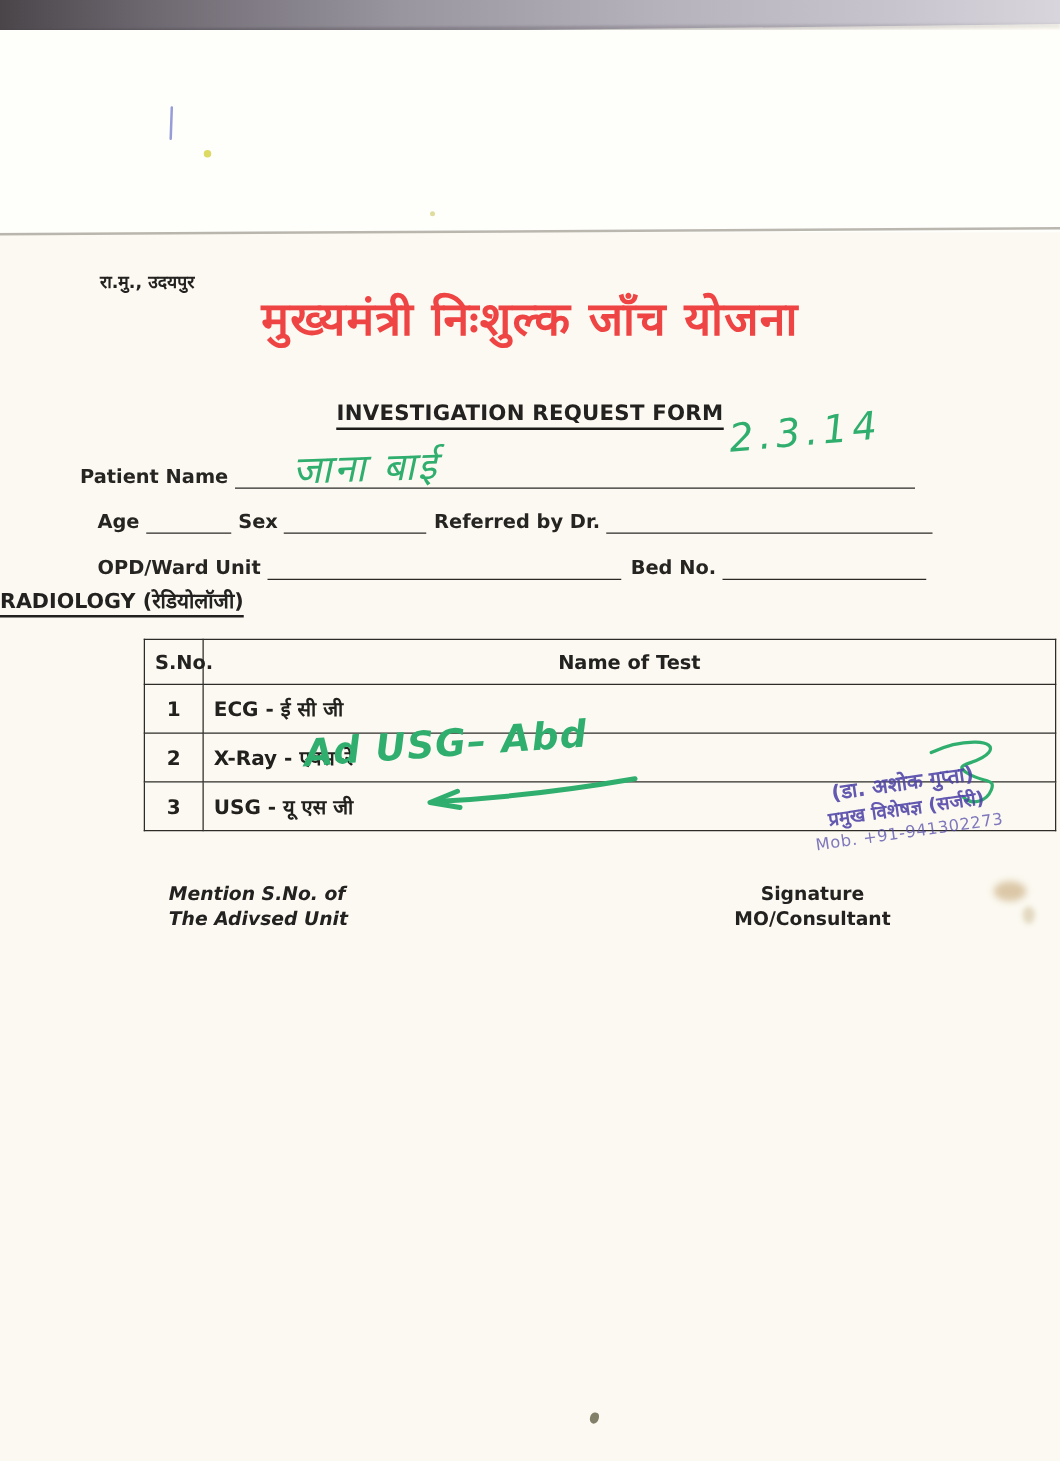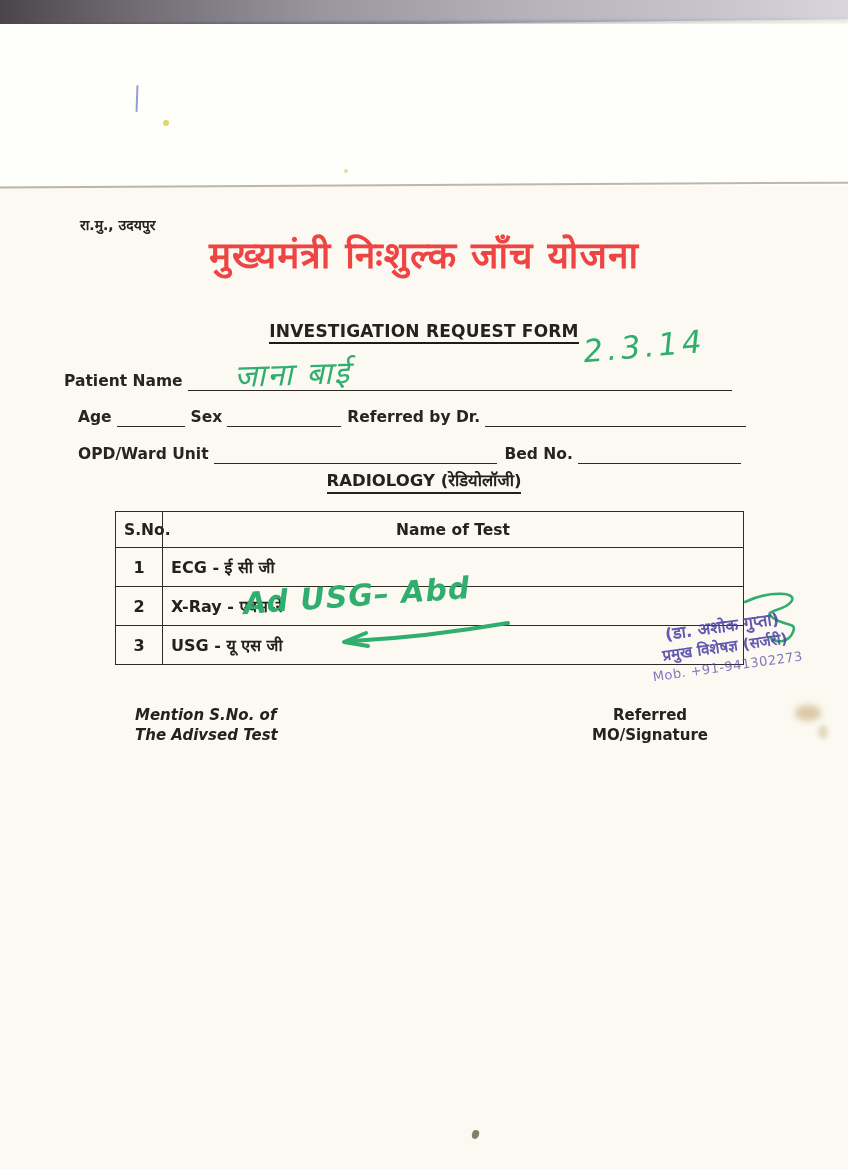--- a/index.html
+++ b/index.html
@@ -39,25 +39,25 @@
   .field-row{position:absolute;display:flex;align-items:flex-end;font-size:15.5px;font-weight:700;color:#262522;}
   .field-row .lbl{white-space:nowrap;padding-bottom:1px;}
   .wline{border-bottom:1.7px solid #2b2a27;height:16px;margin-left:5px;}
   .grow{flex:1;}
 
   .hand{color:#2fae6e;font-style:italic;}
   .date-hand{position:absolute;left:583px;top:328px;font-size:31px;letter-spacing:4px;transform:rotate(-5deg);font-weight:400;}
   .name-hand{position:absolute;left:234px;top:352px;font-size:31px;letter-spacing:2px;transform:rotate(-2deg);}
   .row2-hand{position:absolute;left:243px;top:578px;font-size:30px;letter-spacing:1px;transform:rotate(-4deg);font-weight:700;}
 
-  .section-heading{position:absolute;left:0;top:468px;width:100%;text-align:center;}
+  .section-heading{position:absolute;left:0;top:468px;width:100%;text-align:left;}
   .section-heading span{display:inline-block;font-size:16.5px;font-weight:700;border-bottom:2px solid #22211f;padding-bottom:1px;}
 
   table.tests{
-    position:absolute;left:115px;top:511px;width:629px;
+    position:absolute;left:115px;top:511px;width:730px;
     border-collapse:collapse;table-layout:fixed;
   }
   table.tests th,table.tests td{border:1.7px solid #2e2c29;padding:0 8px;}
   table.tests th{height:35px;font-size:15.5px;font-weight:700;}
   table.tests td{height:38px;font-size:16px;font-weight:600;color:#22211e;}
   .col-sno{width:47px;}
   td.sno{text-align:center;font-size:15px;}
   td.test{padding-left:17px;}
   th.test-h{}
   th.sno-h{text-align:left;padding-left:3px;font-size:14.5px;}
@@ -164,20 +164,20 @@
   </svg>
 
   <div class="stamp">
     <div class="s1">(डा. अशोक गुप्ता)</div>
     <div class="s2">प्रमुख विशेषज्ञ (सर्जरी)</div>
     <div class="s3">Mob. +91-941302273</div>
   </div>
 
   <div class="footer-note">
     <div>Mention S.No. of</div>
-    <div>The Adivsed Test</div>
+    <div>The Adivsed Unit</div>
   </div>
   <div class="footer-sign">
-    <div>Referred</div>
-    <div>MO/Signature</div>
+    <div>Signature</div>
+    <div>MO/Consultant</div>
   </div>
 
 </div>
 
 </body></html>

